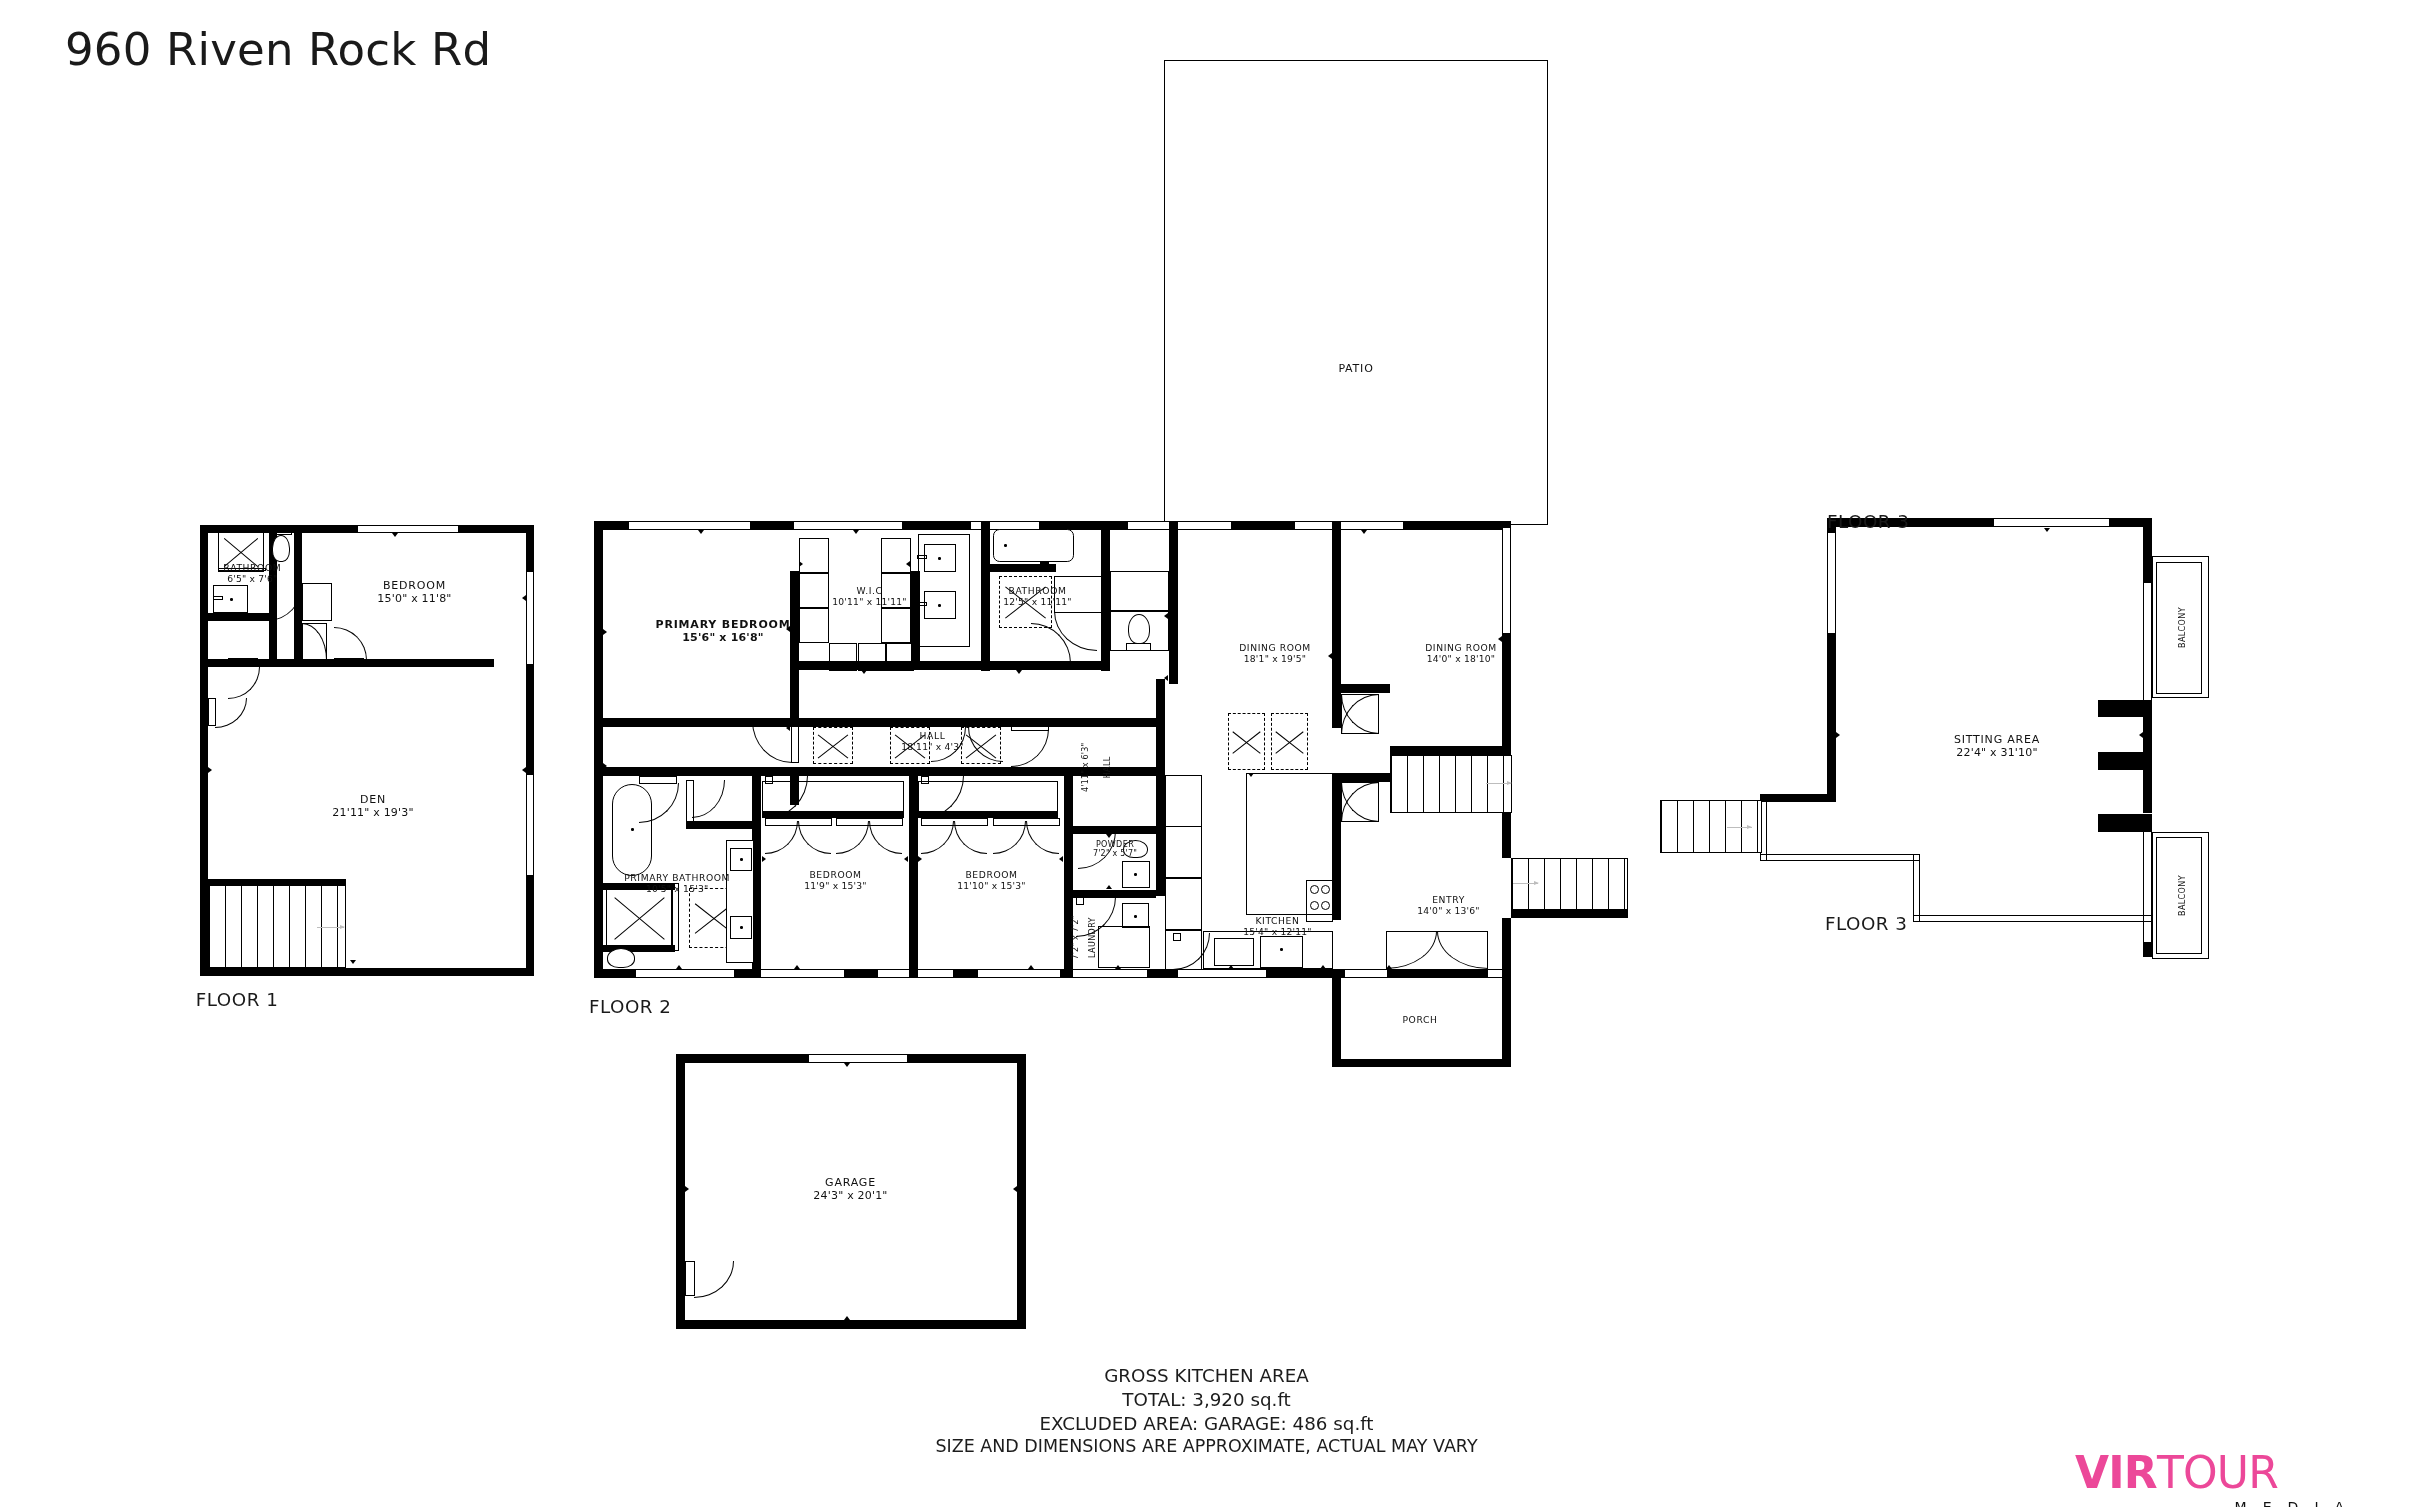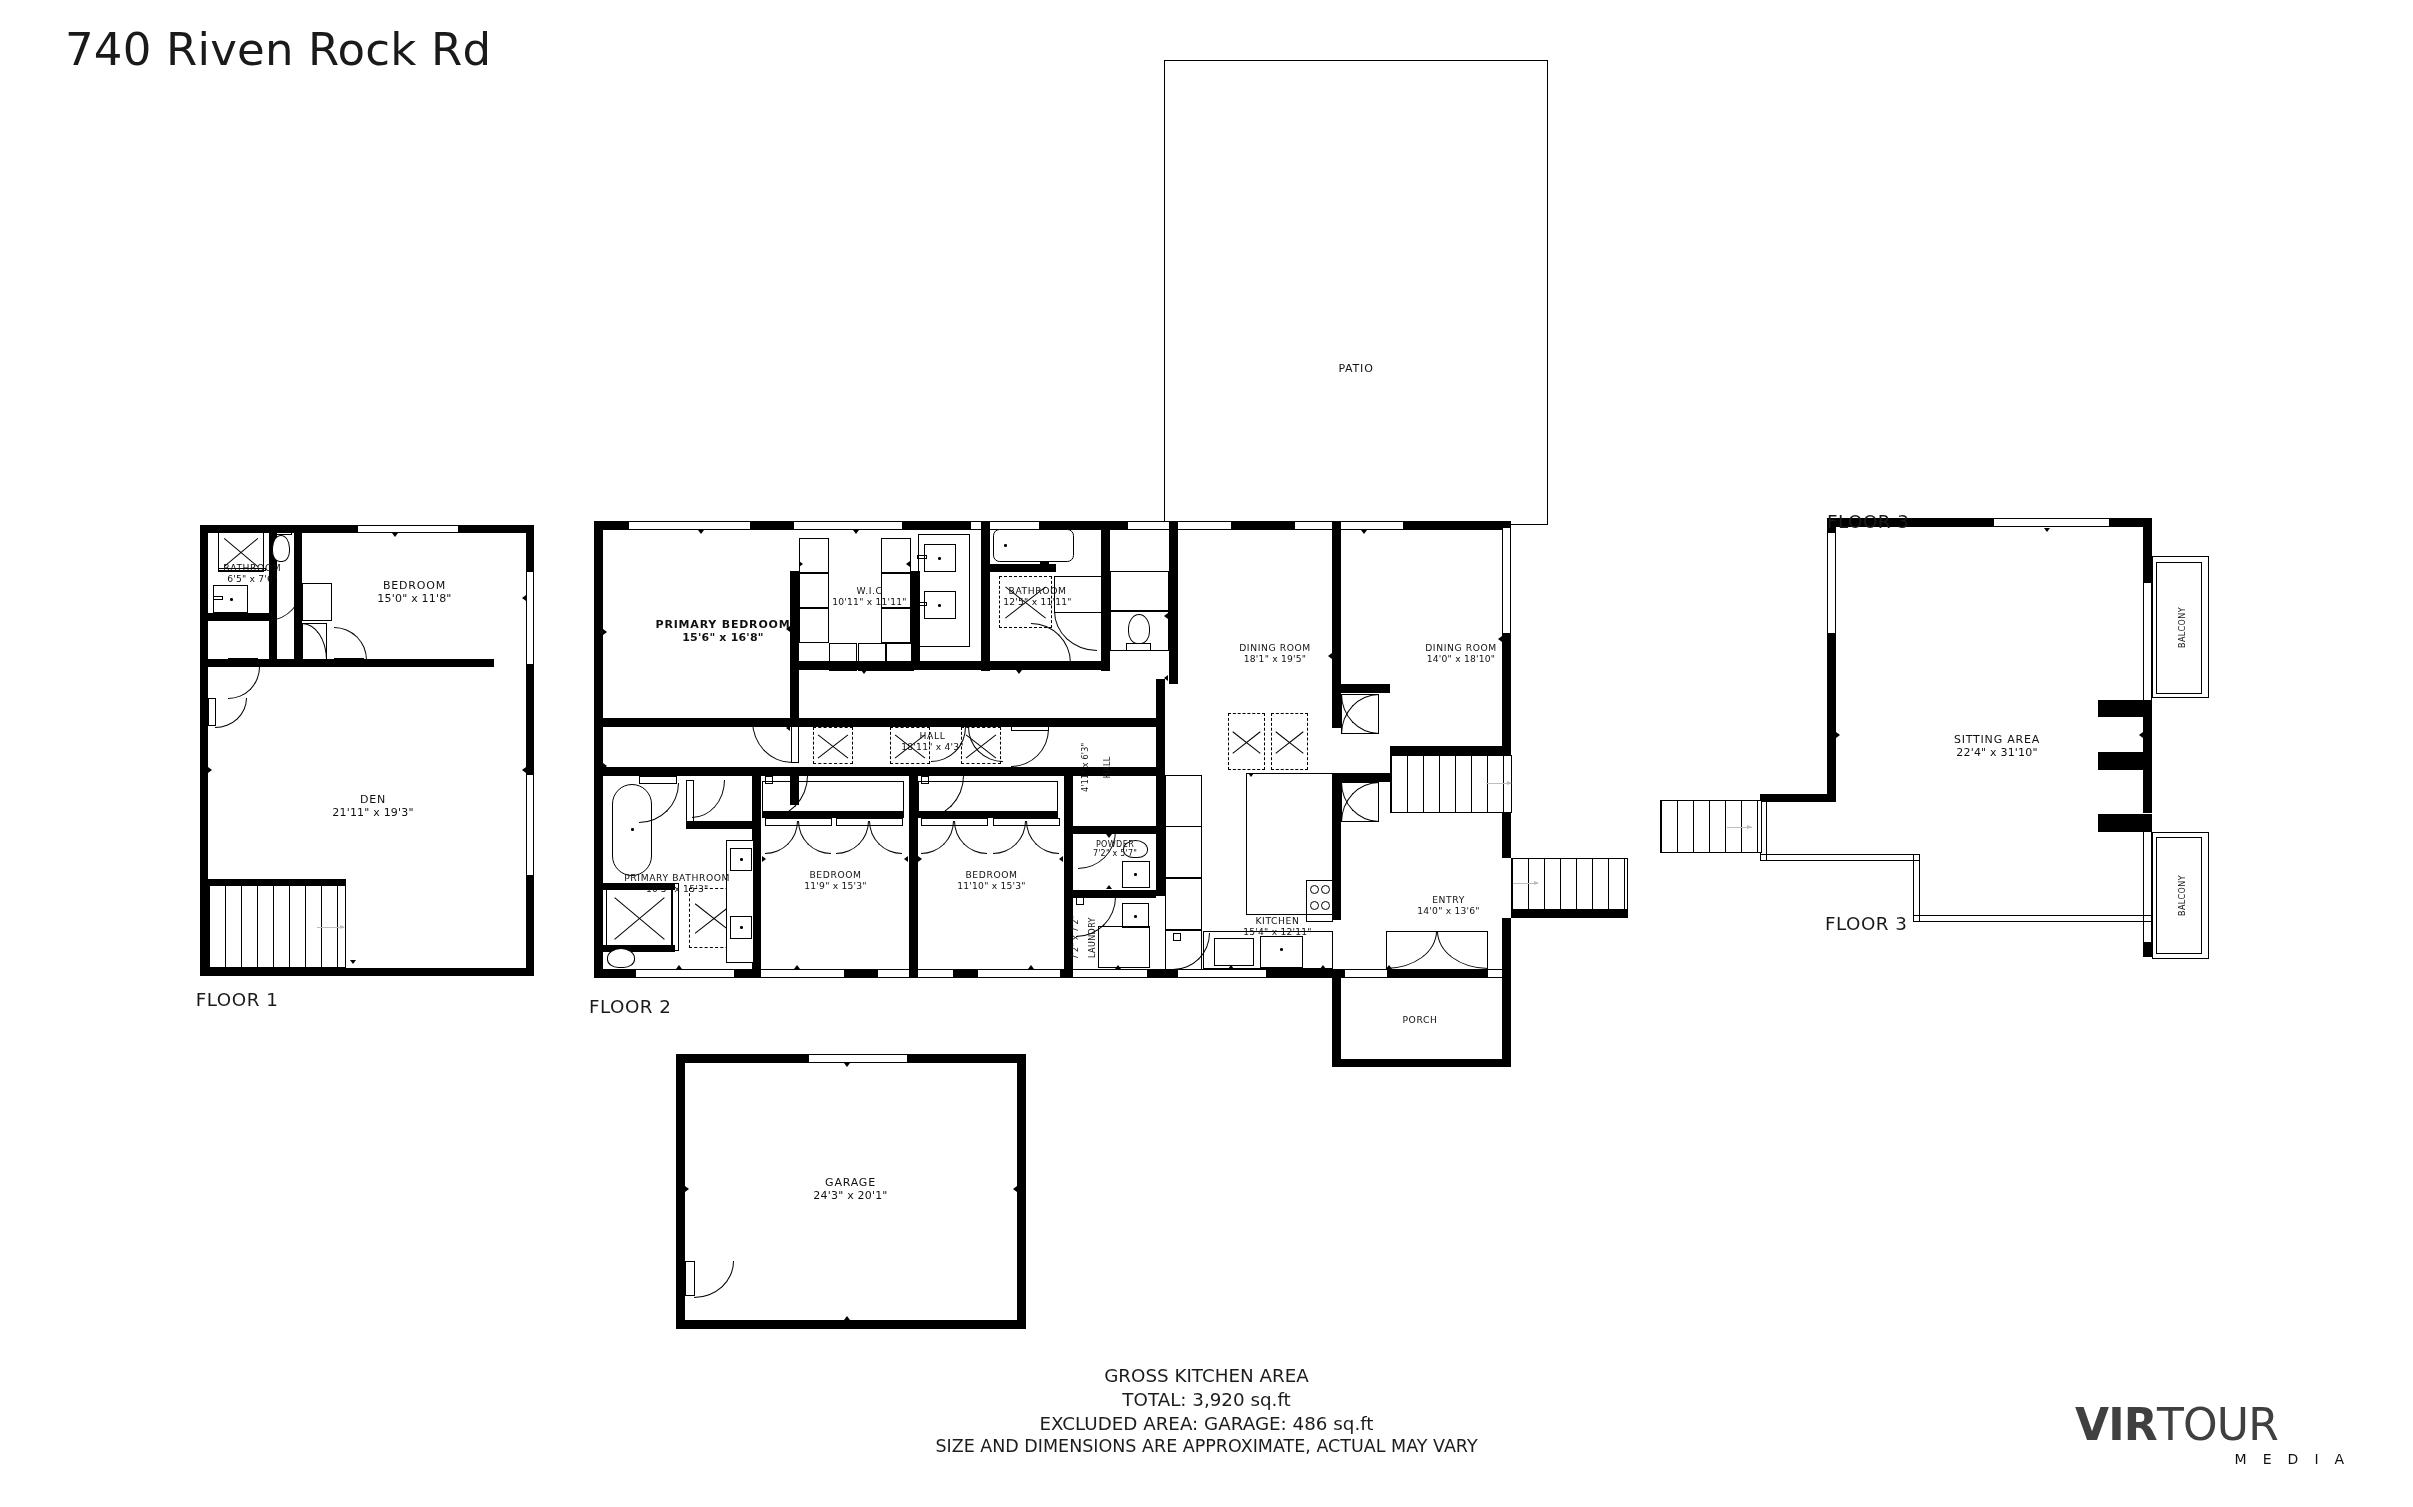--- a/index.html
+++ b/index.html
@@ -75,30 +75,30 @@
   #footer div{font-family:"DejaVu Sans",sans-serif;color:#1c1c1c;line-height:1.30;}
   .f1{font-size:18.3px;}
   .f2{font-size:18.3px;}
   .f3{font-size:18.3px;}
   .f4{font-size:18.3px;}
   .f5{font-size:17.5px;color:#b9b9b9;}
 
   
   #logo{position:absolute;left:2075px;top:1404px;width:275px;}
   #logo .lw{font-family:"DejaVu Sans",sans-serif;font-size:44px;letter-spacing:-0.8px;
-            line-height:.95;color:#404040;white-space:nowrap;}
+            line-height:.95;color:#ec4899;white-space:nowrap;margin-top:48px;}
   #logo .lw b{font-weight:700;}
   #logo .lw span.lt{font-weight:400;}
   #logo .med{text-align:right;font-size:14px;letter-spacing:5.8px;margin-top:5px;
              color:#111;font-family:"DejaVu Sans",sans-serif;}
 </style>
 </head>
 <body>
 
-<div id="title">740 Riven Rock Rd</div>
+<div id="title">960 Riven Rock Rd</div>
 
 <div class="plan" style="left:200px;top:525px;width:334px;height:450px;">
 
   <div class="wall" style="left:0;top:0;width:334px;height:7.5px;"></div>
   <div class="wall" style="left:0;top:0;width:7.5px;height:450px;"></div>
   <div class="wall" style="left:326px;top:0;width:7.5px;height:450px;"></div>
   <div class="wall" style="left:0;top:443px;width:334px;height:7.5px;"></div>
 
   <div class="win" style="left:158px;top:0;width:100px;height:7.5px;"></div>
   <div class="tick d" style="left:192px;top:7.5px;"></div>

